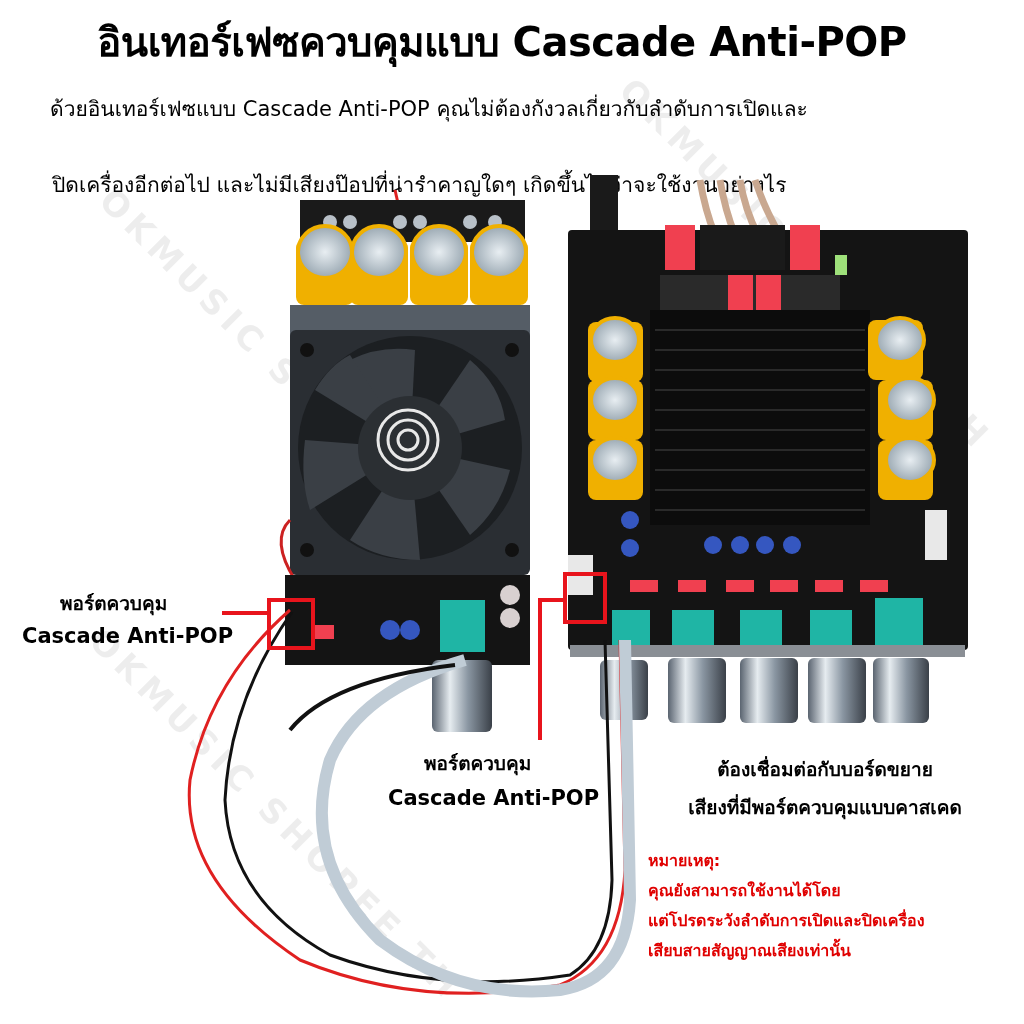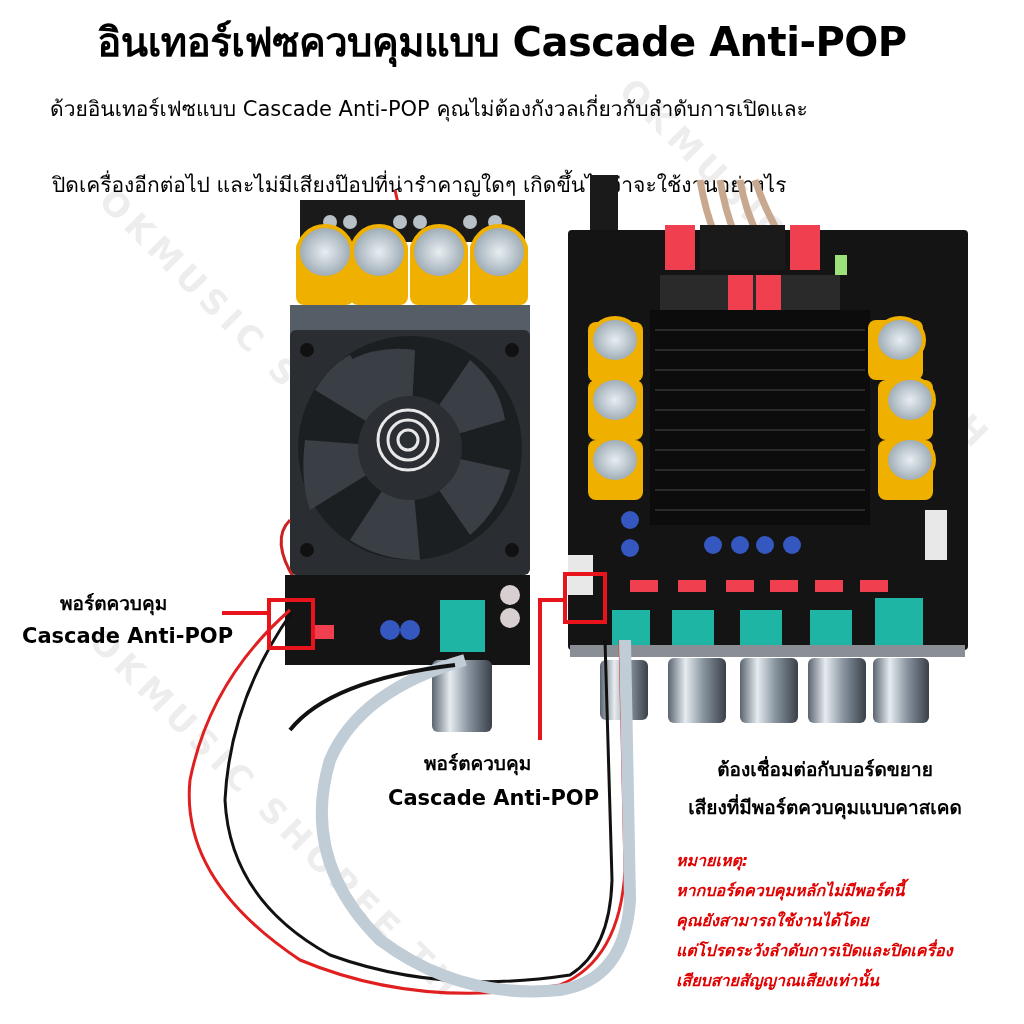--- a/index.html
+++ b/index.html
@@ -204,19 +204,18 @@
 <div class="abs label-en" style="left:22px;top:624px;">Cascade Anti-POP</div>
 
 <div class="abs label-th" style="left:424px;top:748px;">พอร์ตควบคุม</div>
 <div class="abs label-en" style="left:388px;top:786px;">Cascade Anti-POP</div>
 
 <div class="abs req" style="left:640px;top:730px;width:370px;margin-top:20px;">
   <div>ต้องเชื่อมต่อกับบอร์ดขยาย</div>
   <div>เสียงที่มีพอร์ตควบคุมแบบคาสเคด</div>
 </div>
 
-<div class="abs note" style="left:676px;top:846px;font-style:italic;">
+<div class="abs note" style="left:648px;top:846px;">
   <div>หมายเหตุ:</div>
-  <div>หากบอร์ดควบคุมหลักไม่มีพอร์ตนี้</div>
   <div>คุณยังสามารถใช้งานได้โดย</div>
   <div>แต่โปรดระวังลำดับการเปิดและปิดเครื่อง</div>
   <div>เสียบสายสัญญาณเสียงเท่านั้น</div>
 </div>
 
 </body></html>

